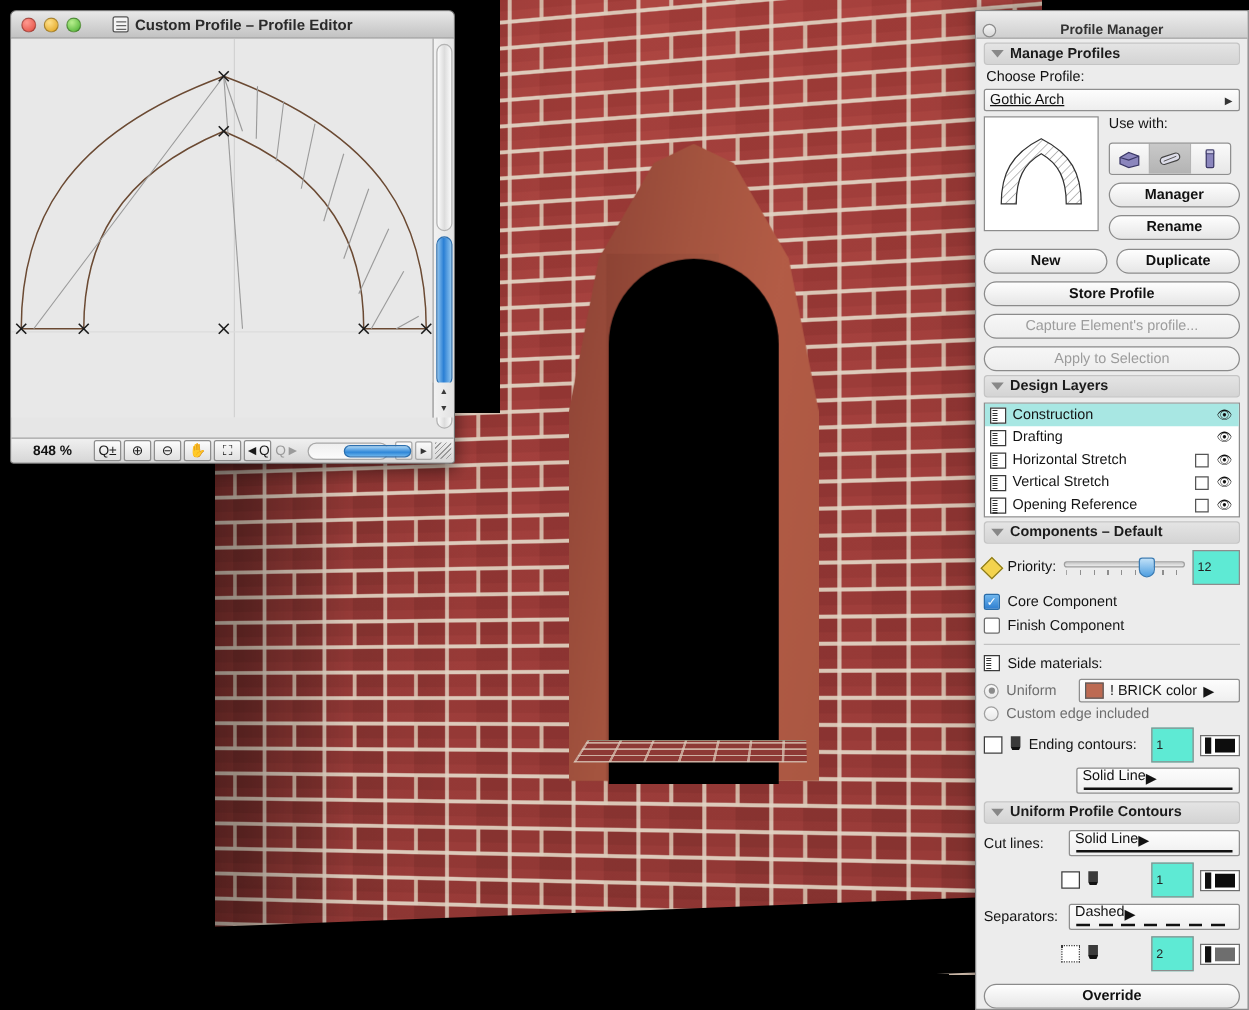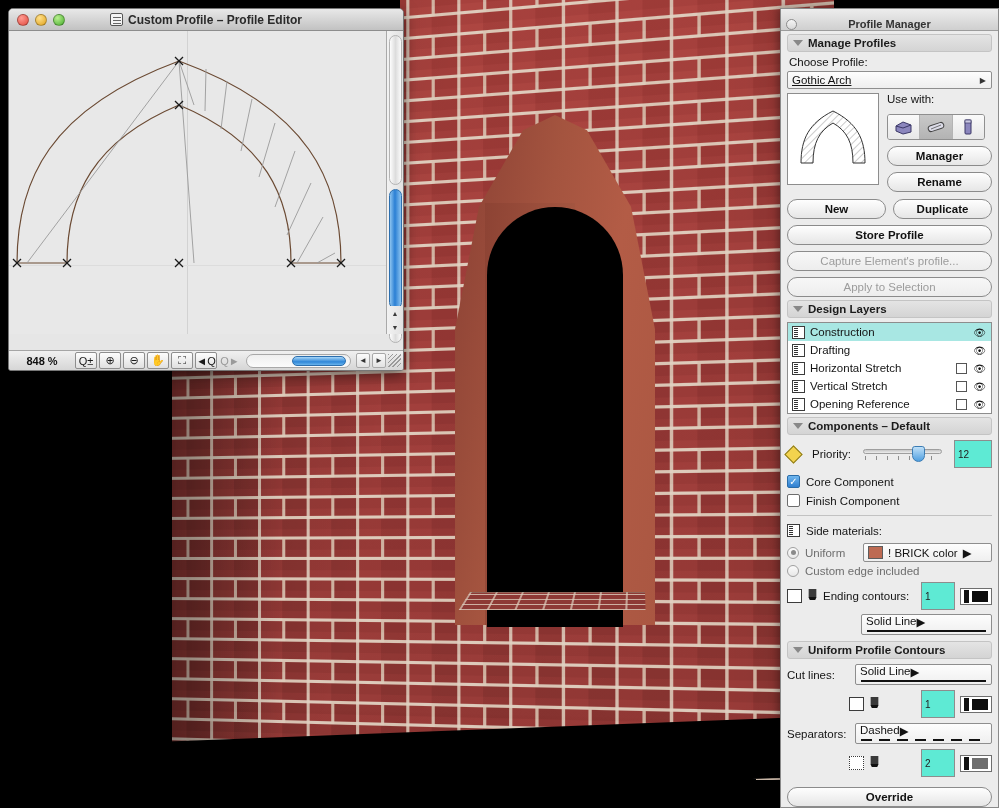--- a/index.html
+++ b/index.html
@@ -94,21 +94,21 @@
     background-image:
       repeating-linear-gradient(0deg, rgba(222,205,188,.8) 0 2px, transparent 2px 10px),
       repeating-linear-gradient(90deg, rgba(222,205,188,.7) 0 2px, transparent 2px 26px);
     transform: perspective(500px) rotateX(62deg) skewX(-8deg);
     transform-origin: 50% 0%;
     border-top:1px solid rgba(110,140,110,.6);
   }
 
   
   #editor{
-    position:absolute; left:8px; top:8px; width:396px; height:363px;
+    position:absolute; left:8px; top:8px; width:356px; height:363px;
     background:#d9d9d9;
     border:1px solid #767676;
     border-radius:5px 5px 3px 3px;
     box-shadow:0 4px 14px rgba(0,0,0,.55);
     overflow:hidden;
   }
   .titlebar{
     height:22px;
     background:linear-gradient(180deg,#e8e8e8,#c2c2c2);
     border-bottom:1px solid #8d8d8d;
@@ -262,21 +262,21 @@
   .lay-ico{
     width:13px;height:13px;border:1px solid #3b3b3b;background:#fff;
     position:relative; flex:0 0 auto;
   }
   .lay-ico:before{ content:""; position:absolute; left:1px;top:1px;width:4px;height:11px;
     background:repeating-linear-gradient(0deg,#333 0 1px,transparent 1px 2px); }
   .lay-name{ flex:1; }
   .chk-sm{ width:11px;height:11px;border:1px solid #555;background:#fff; flex:0 0 auto; }
   .eye{ width:15px; flex:0 0 auto; text-align:center; font-size:10px; color:#111; }
 
-  .prio-row{ display:flex; align-items:center; gap:12px; margin:5px 0 4px; }
+  .prio-row{ display:flex; align-items:center; gap:6px; margin:5px 0 4px; }
   .diamond{
     width:13px;height:13px; background:#f3d34e; border:1px solid #8a7a1e;
     transform:rotate(45deg); position:relative; flex:0 0 auto;
   }
   .slider-wrap{ flex:1; position:relative; height:16px; }
   .slider-track{
     position:absolute; left:0; right:0; top:3px; height:5px; border-radius:3px;
     background:linear-gradient(180deg,#c6c6c6,#ededed); border:1px solid #9e9e9e;
   }
   .slider-ticks{

